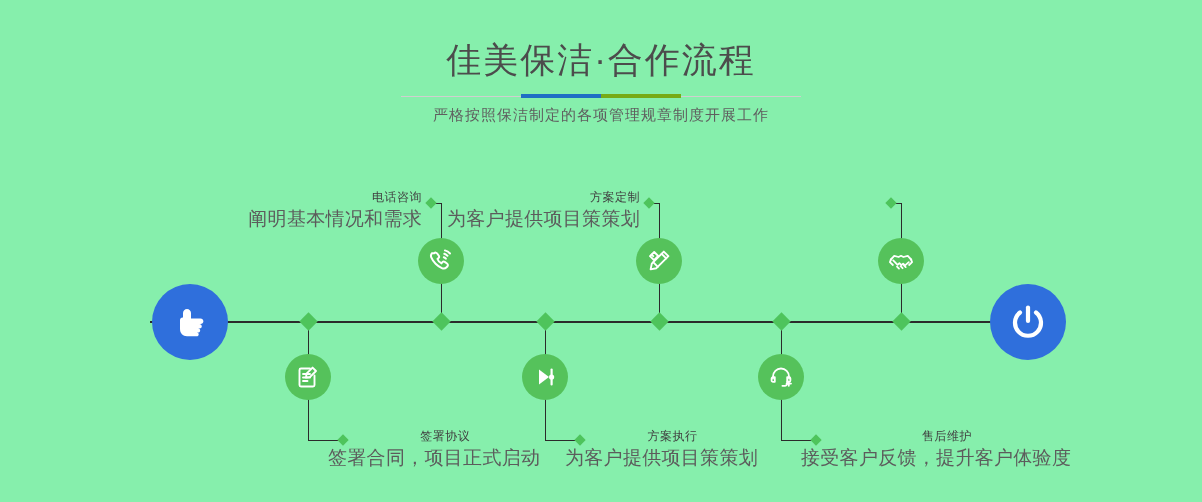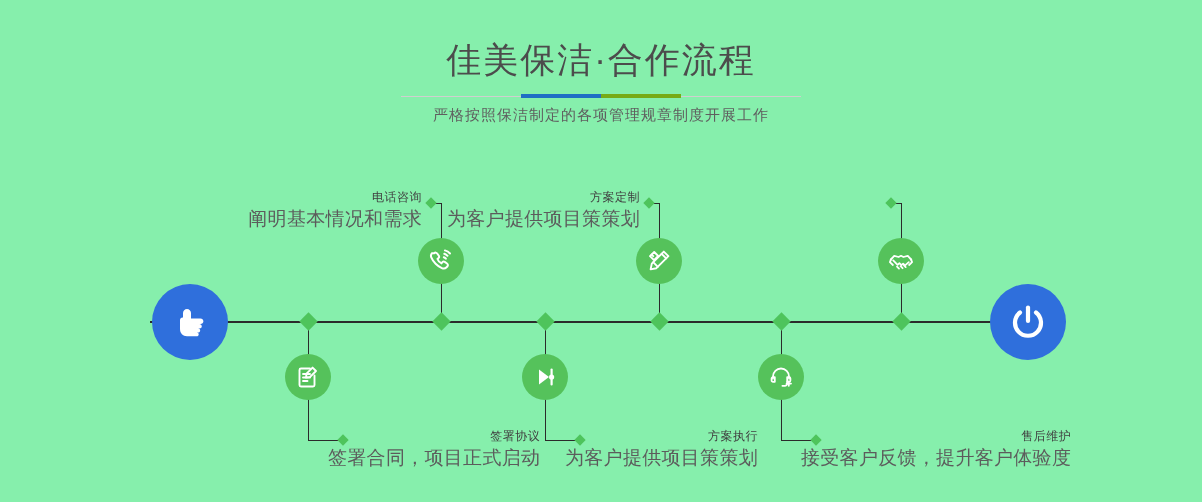--- a/index.html
+++ b/index.html
@@ -145,21 +145,21 @@
     line-height: 22px;
     letter-spacing: 0.5px;
   }
   .label-desc {
     font-size: 19px;
     color: #5c5c5c;
     line-height: 22px;
     letter-spacing: 0.3px;
   }
   .label-top { text-align: right; }
-  .label-bottom { text-align: right; }
+  .label-bottom { text-align: center; }
 </style>
 </head>
 <body>
 
 <div id="page">
 
   <div class="header">
     <div class="page-title">佳美保洁·合作流程</div>
 
     <div class="divider">

